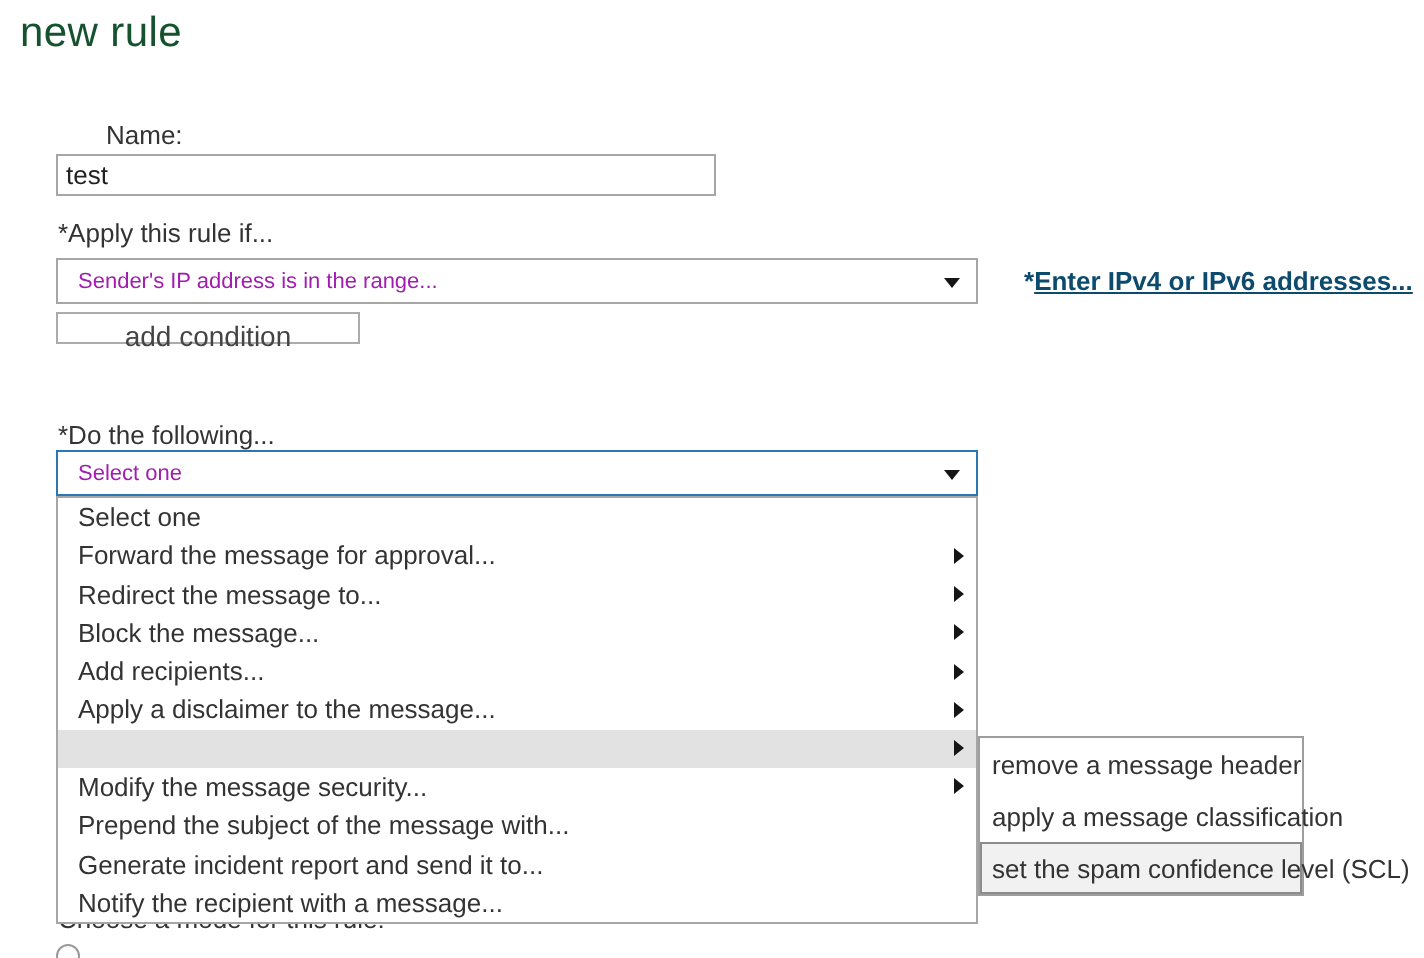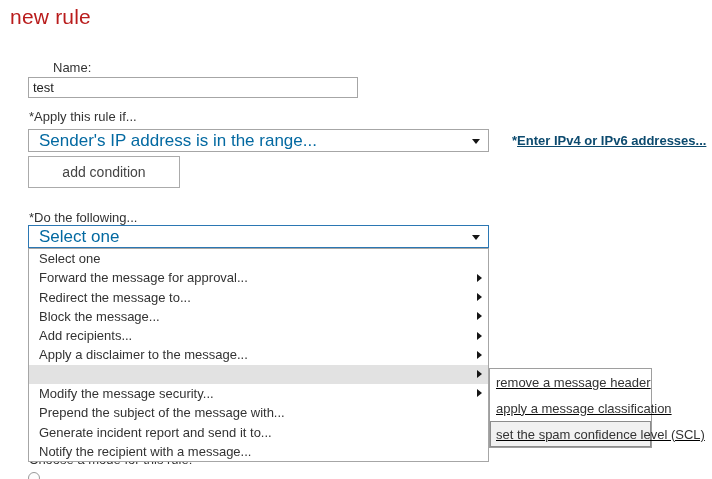--- a/index.html
+++ b/index.html
@@ -1,54 +1,54 @@
 <!DOCTYPE html>
 <html><head>
 <meta charset="utf-8">
 <style>
   * { margin:0; padding:0; box-sizing:border-box; }
   body { background:#fff; font-family:"Liberation Sans", sans-serif; }
   .stage { position:relative; width:712px; height:479px; background:#fff; overflow:hidden; }
 
-  .page-title { position:absolute; left:10px; top:5px; font-size:21px; font-weight:300; color:#b91c1c; letter-spacing:0.2px; }
+  .page-title { position:absolute; left:10px; top:5px; font-size:21px; font-weight:300; color:#14532d; letter-spacing:0.2px; }
 
   .field-label { position:absolute; font-size:13px; color:#333; }
   .lbl-name { left:29px; top:60px;margin-left:24px; }
   .lbl-condition { left:29px; top:109px; }
   .lbl-action { left:29px; top:210px; }
 
   .txt-input { position:absolute; left:28px; top:77px; width:330px; height:21px;
     border:1px solid #a6a6a6; background:#fff; font-family:"Liberation Sans", sans-serif;
     font-size:13px; color:#222; padding:0 4px; outline:none; }
 
   .selectbox { position:absolute; left:28px; width:461px; height:23px; background:#fff;
-    border:1px solid #a6a6a6; font-size:17px; color:#0369a1; display:flex; align-items:center;
+    border:1px solid #a6a6a6; font-size:11px; color:#a21caf; display:flex; align-items:center;
     padding:0 24px 0 10px; cursor:default; }
   .sel-condition { top:129px; }
   .sel-action { top:225px; border:1px solid #2b77b3; }
   .caret-down { position:absolute; right:8px; top:9px; width:0; height:0;
     border-left:4px solid transparent; border-right:4px solid transparent; border-top:5px solid #151515; }
 
   .link-row { position:absolute; left:512px; top:133px; font-size:13px; font-weight:bold; color:#0c4a6e; }
   .link-row .link-text { text-decoration:underline; cursor:pointer; }
 
-  .btn { position:absolute; left:28px; top:156px; width:152px; height:32px;
+  .btn { position:absolute; left:28px; top:156px; width:152px; height:16px;
     border:1px solid #ababab; background:#fff; font-family:"Liberation Sans", sans-serif;
     font-size:14px; color:#444; text-align:center; line-height:22px; cursor:pointer; }
 
   .menu { position:absolute; left:28px; top:248px; width:461px; height:214px;
     background:#fff; border:1px solid #a6a6a6; display:flex; flex-direction:column; z-index:2; }
   .menu-item { position:relative; flex:1; display:flex; align-items:center;
     padding:0 20px 0 10px; font-size:13px; color:#333; cursor:pointer; white-space:nowrap; }
   .menu-item.highlight { background:#e2e2e2; }
   .caret-right { position:absolute; right:6px; top:50%; margin-top:-4px; width:0; height:0;
     border-top:4px solid transparent; border-bottom:4px solid transparent; border-left:5px solid #151515; }
 
   .submenu { position:absolute; left:489px; top:368px; width:163px; height:80px;
-    background:#fff; border:1px solid #9e9e9e; display:flex; flex-direction:column; z-index:3;text-decoration:underline; }
+    background:#fff; border:1px solid #9e9e9e; display:flex; flex-direction:column; z-index:3; }
   .submenu-item { flex:1; display:flex; align-items:center; padding:0 6px; font-size:13px;
     color:#333; cursor:pointer; white-space:nowrap; }
   .submenu-item.selected { background:#f1f1f1; box-shadow:inset 0 0 0 1px #8c8c8c; }
 
   .mode-label { position:absolute; left:29px; top:452px; font-size:13px; color:#333; z-index:1; }
   .radio { position:absolute; left:28px; top:472px; width:12px; height:12px;
     border:1px solid #9a9a9a; border-radius:50%; background:#fdfdfd; z-index:1; cursor:pointer; }
 </style>
 </head>
 <body>

